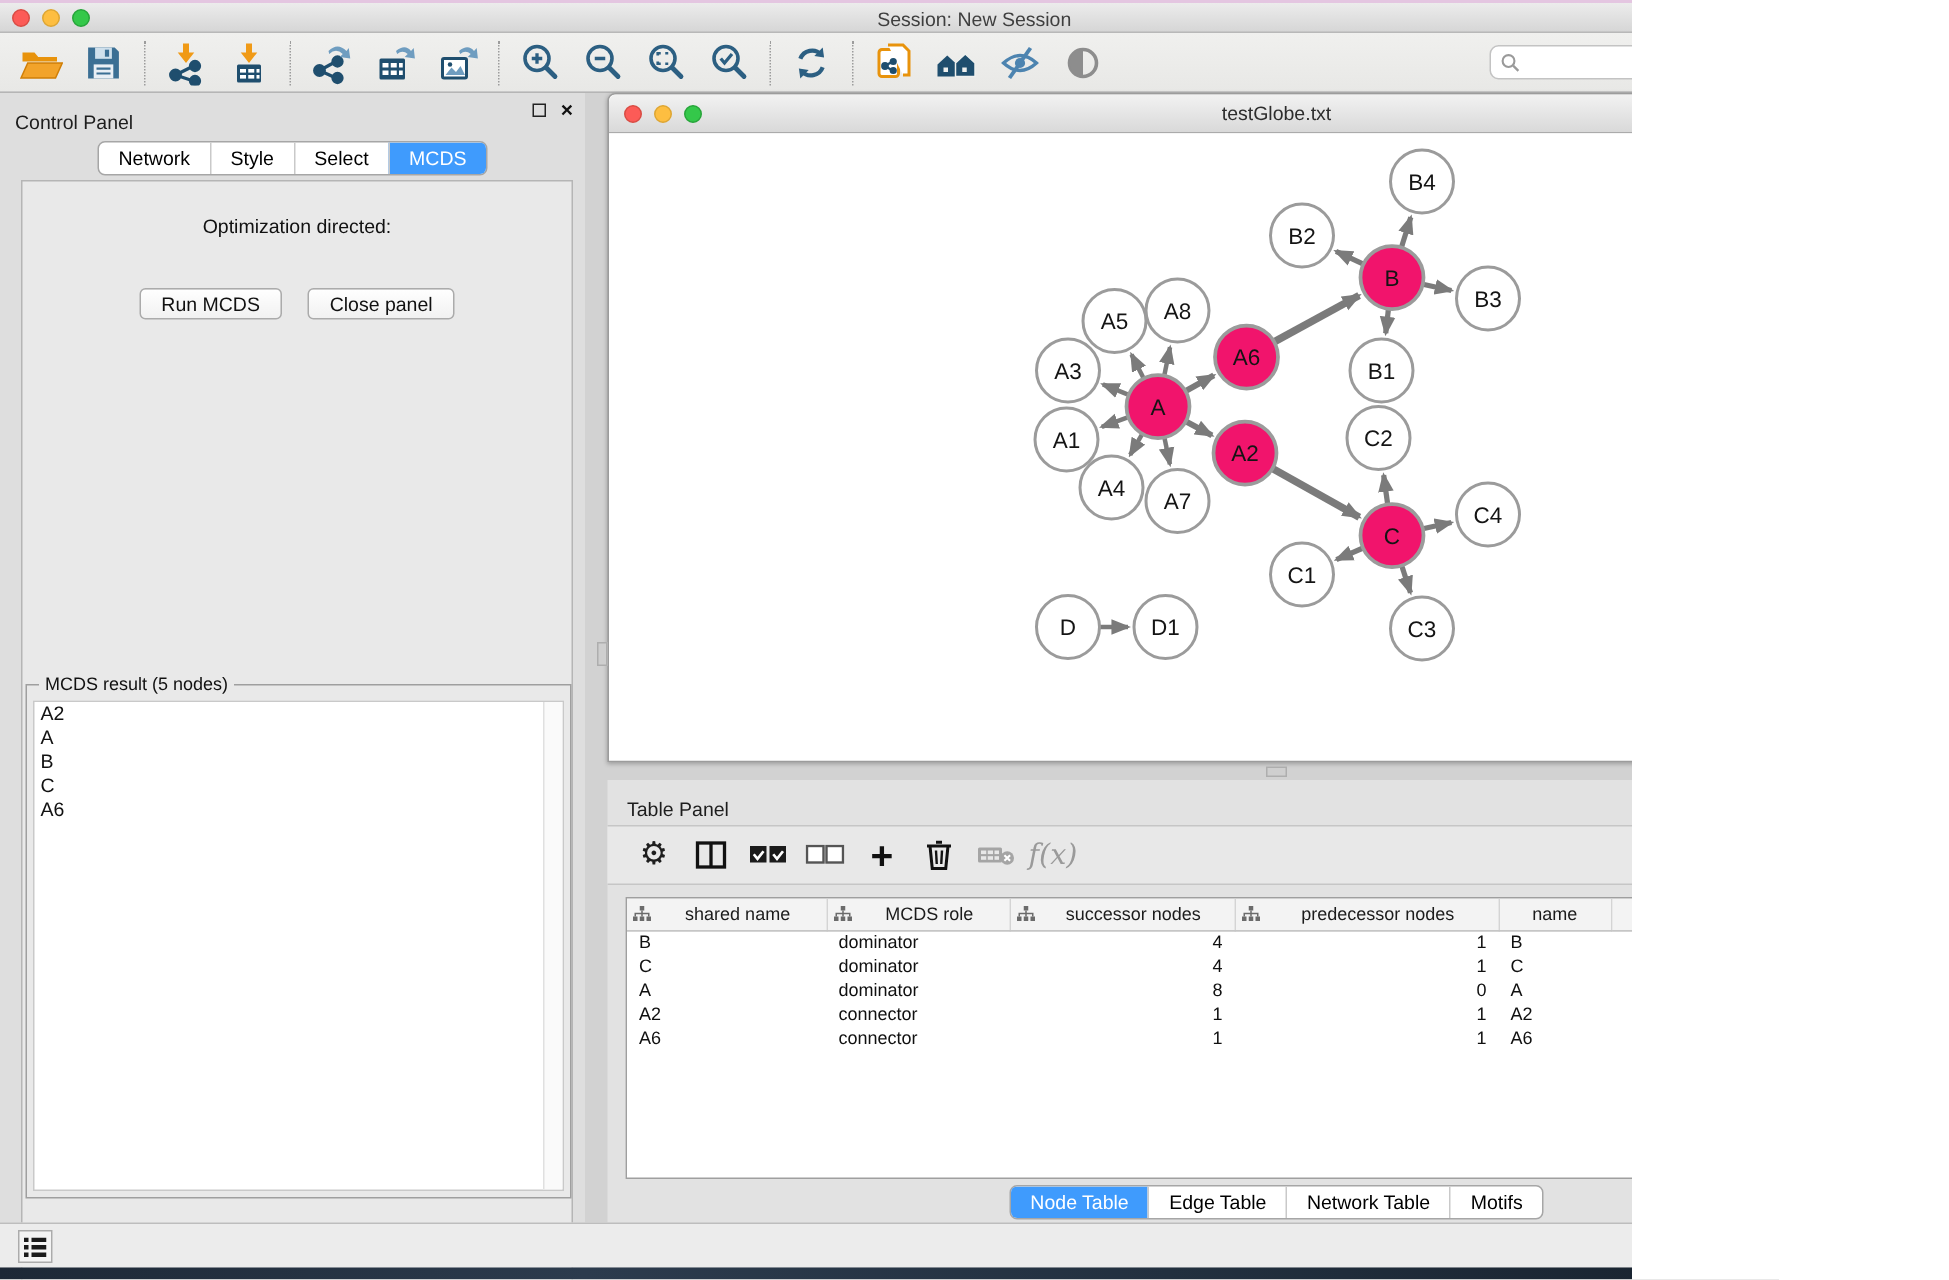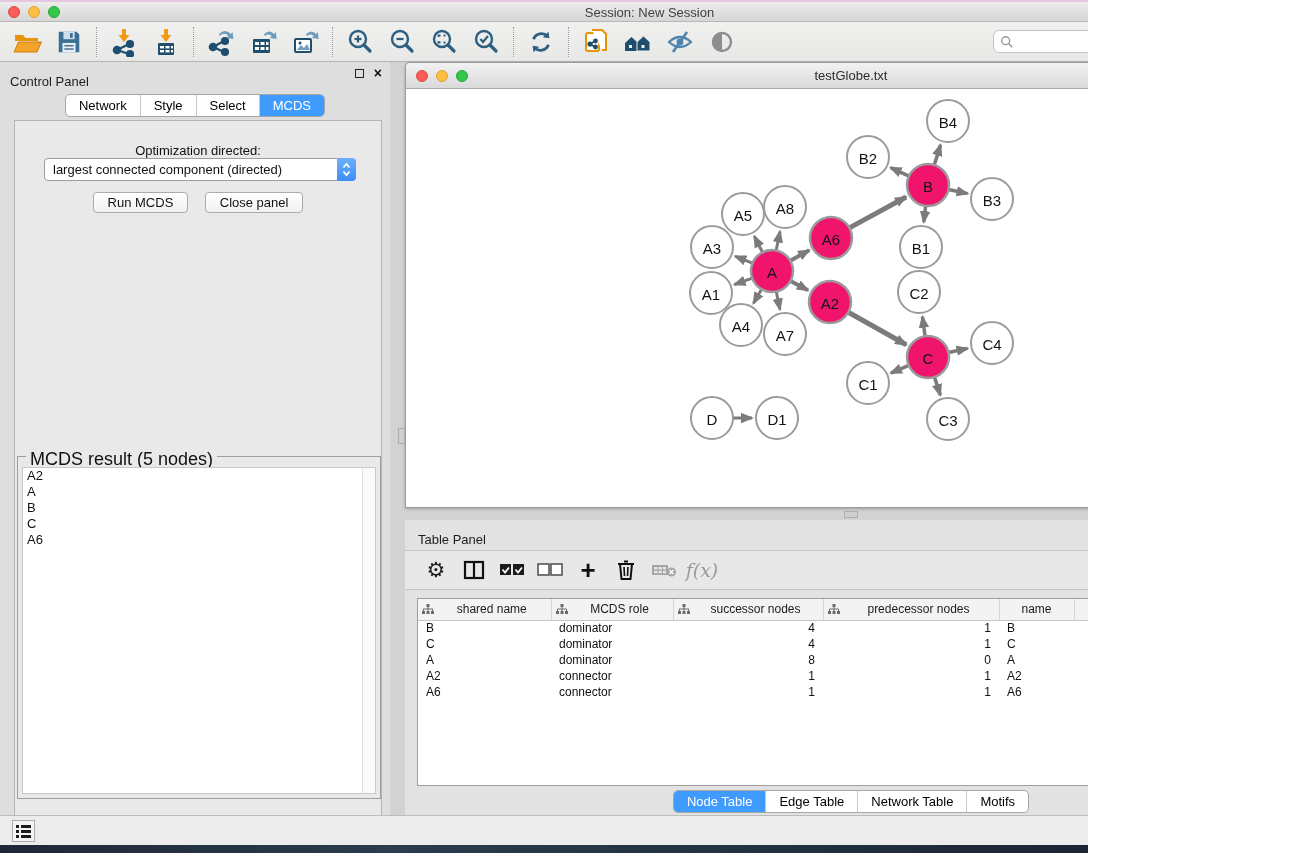--- a/index.html
+++ b/index.html
@@ -43,21 +43,21 @@
   .opt-label { text-align:center; font-size:13px; color:#111; margin-top:22px; }
   .dropdown { position:absolute; left:29px; top:37px; width:312px; height:23px; background:#fff; border:1px solid #9e9e9e;
     border-radius:4px; display:flex; align-items:center; }
   .dropdown .dd-text { flex:1; font-size:13px; padding-left:8px; color:#111; white-space:nowrap; overflow:hidden; }
   .dd-stepper { width:19px; height:23px; margin:-1px -1px -1px 0; background:linear-gradient(#6cb1fd,#3e8df7);
     border-radius:0 4px 4px 0; display:flex; align-items:center; justify-content:center; }
   .btn-row { position:absolute; left:0; top:71px; width:100%; text-align:center; }
   .push-btn { display:inline-block; background:linear-gradient(#ffffff,#f1f1f1); border:1px solid #ababab; border-radius:4px;
     font-size:13px; color:#111; padding:2px 14px; margin:0 6px; }
   .fieldset { position:absolute; left:2px; top:335px; width:364px; height:343px; border:1px solid #9f9f9f; }
-  .legend { position:absolute; left:8px; top:-8px; background:#e9e9e9; padding:0 4px; font-size:18px; color:#111; }
+  .legend { position:absolute; left:8px; top:-8px; background:#e9e9e9; padding:0 4px; font-size:12px; color:#111; }
   .mcds-list { position:absolute; left:4px; top:10px; right:4px; bottom:4px; background:#fff; border:1px solid #c9c9c9; overflow:hidden; }
   .mcds-scroll { position:absolute; right:0; top:0; bottom:0; width:13px; background:#fafafa; border-left:1px solid #e0e0e0; }
   .mcds-item { font-size:13px; color:#111; line-height:16px; padding-left:4px; }
 
   
   #network-frame { position:absolute; left:405px; top:62px; width:892px; height:446px;
     background:#fff; border:1px solid #9c9c9c; border-radius:5px 5px 0 0; box-shadow:0 1px 3px rgba(0,0,0,.25); }
   .nf-titlebar { position:relative; height:26px; background:linear-gradient(#f2f2f2,#d9d9d9);
     border-bottom:1px solid #ababab; border-radius:5px 5px 0 0; }
   .nf-title { position:absolute; left:0; right:0; top:5px; text-align:center; font-size:13px; color:#2d2d2d; }
@@ -287,29 +287,20 @@
     <div class="cp-tabs-row">
       <span class="seg" id="cp-tabs">
           <span class="tab">Network</span>
           <span class="tab">Style</span>
           <span class="tab">Select</span>
           <span class="tab selected">MCDS</span>
         </span>
     </div>
     <div class="cp-box">
       <div class="opt-label">Optimization directed:</div>
-      <div class="dropdown">
-        <span class="dd-text">largest connected component (directed)</span>
-        <span class="dd-stepper">
-          <svg width="9" height="15" viewBox="0 0 9 15">
-            <path d="M1.5 5.5 L4.5 2 L7.5 5.5" fill="none" stroke="#fff" stroke-width="1.8"></path>
-            <path d="M1.5 9.5 L4.5 13 L7.5 9.5" fill="none" stroke="#fff" stroke-width="1.8"></path>
-          </svg>
-        </span>
-      </div>
       <div class="btn-row">
         <span class="push-btn">Run MCDS</span>
         <span class="push-btn">Close panel</span>
       </div>
       <div class="fieldset">
         <span class="legend">MCDS result (5 nodes)</span>
         <div class="mcds-list" id="mcds-list">
           <div class="mcds-scroll"></div>
         <div class="mcds-item">A2</div>
             <div class="mcds-item">A</div>

